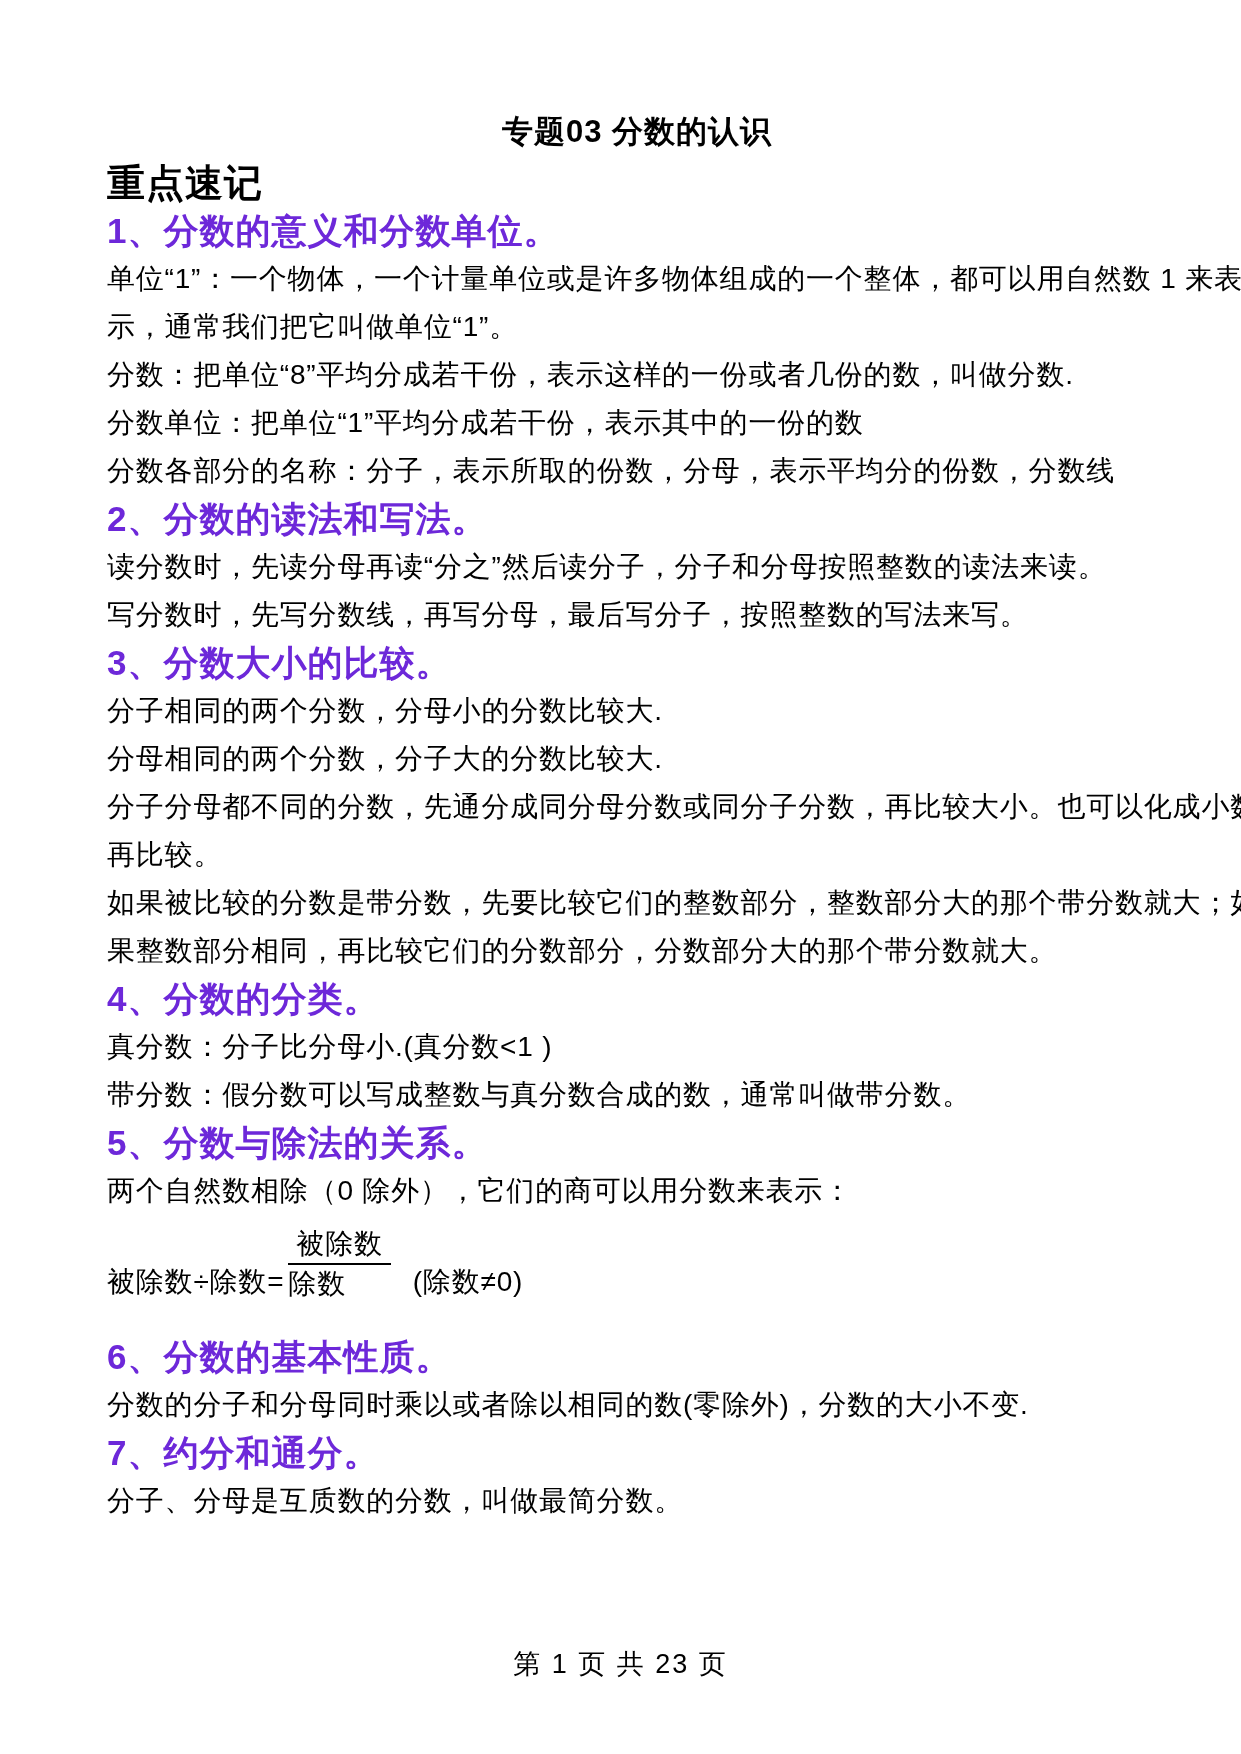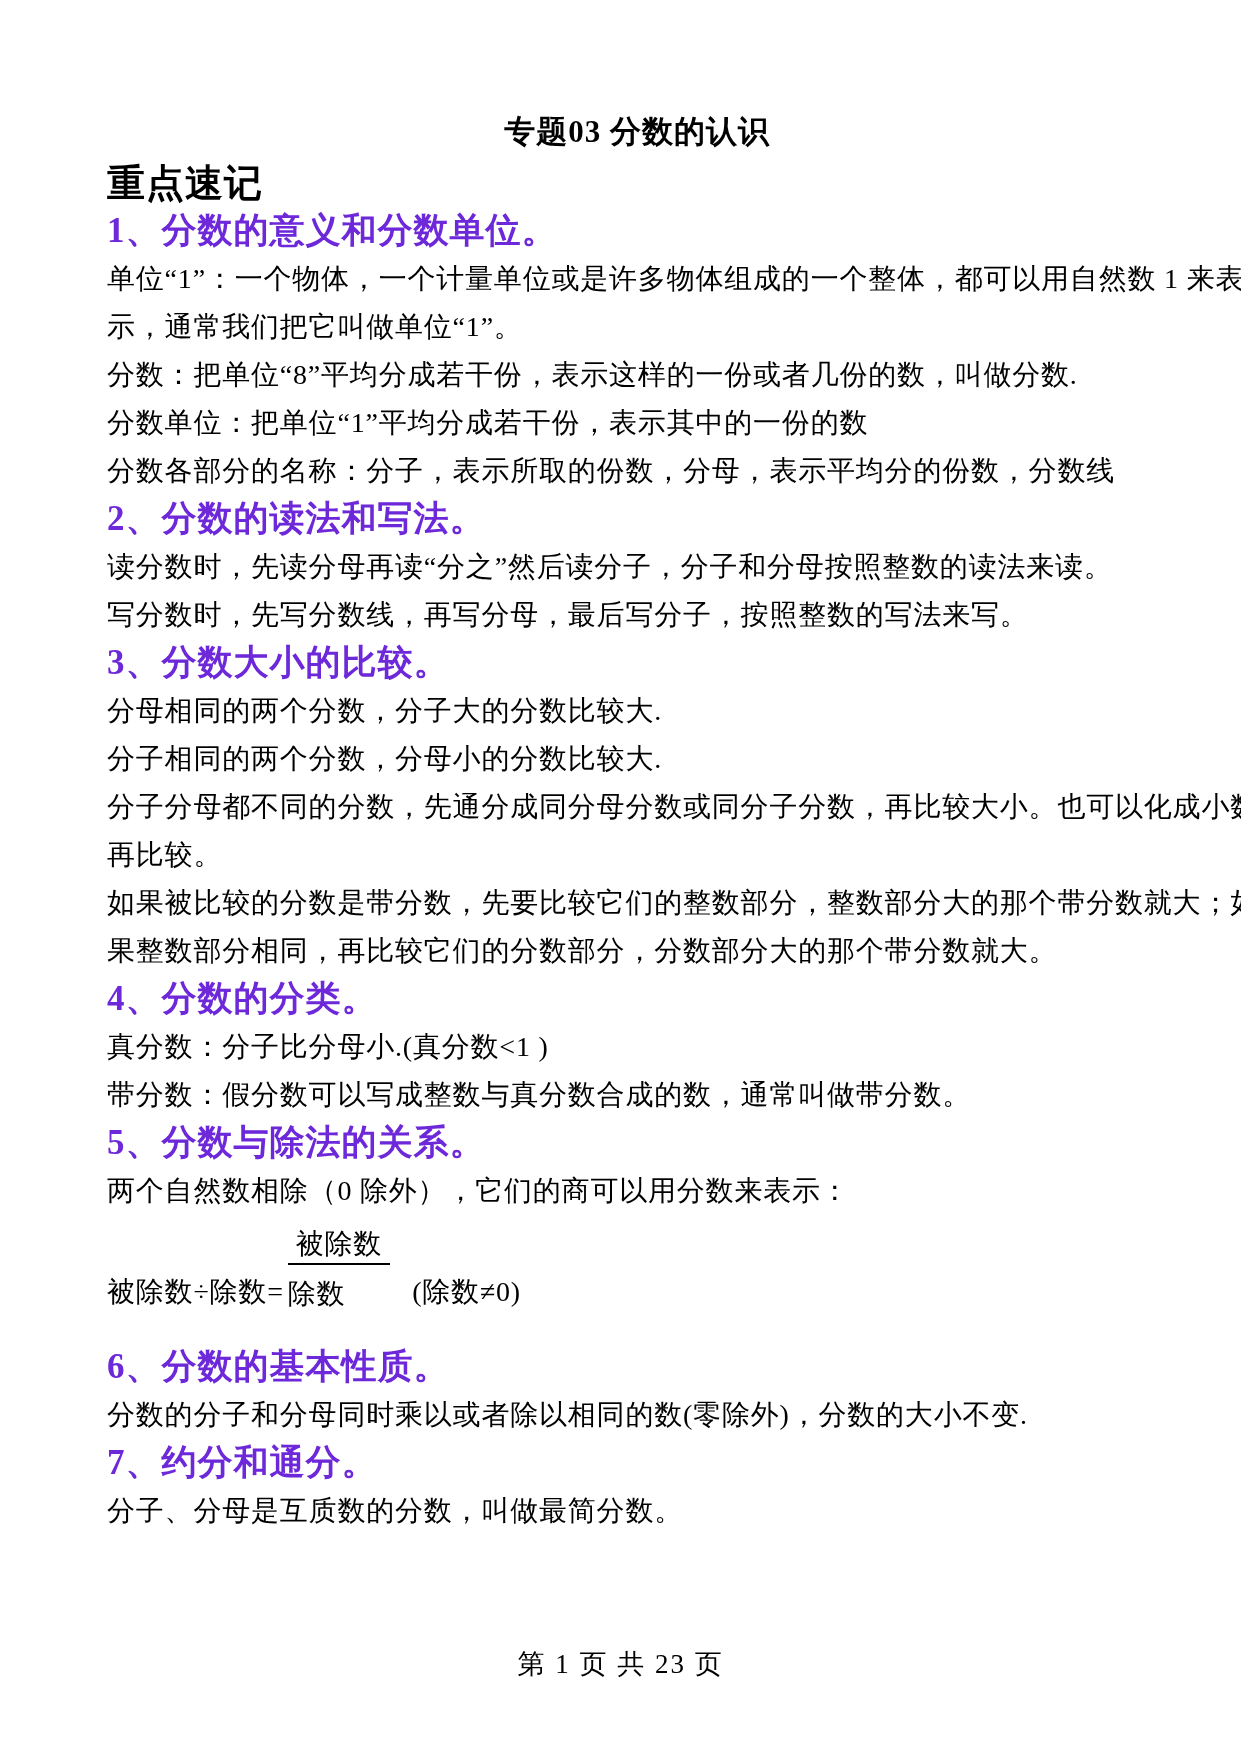--- a/index.html
+++ b/index.html
@@ -6,21 +6,21 @@
     margin: 0;
     padding: 0;
     background: #ffffff;
   }
   .page {
     position: relative;
     width: 1241px;
     height: 1754px;
     background: #ffffff;
     overflow: hidden;
-    font-family: Liberation Serif, serif;
+    font-family: Liberation Sans, sans-serif;
     color: #000000;
   }
   .content {
     position: absolute;
     left: 107px;
     top: 0;
     width: 1060px;
   }
   .title {
     margin: 0;
@@ -72,21 +72,21 @@
   .frac .num {
     padding: 0 8px 4px;
     line-height: 30px;
   }
   .frac .bar {
     align-self: stretch;
     height: 2px;
     background: #000000;
   }
   .frac .den {
-    padding-top: 14px;
+    padding-top: 4px;
     line-height: 30px;
   }
   .f-right {
     line-height: 34px;
     margin-left: 10px;
   }
   .h-after-formula {
     margin-top: 34px;
   }
   .footer {
@@ -114,22 +114,22 @@
     <div class="line">示，通常我们把它叫做单位“1”。</div>
     <div class="line">分数：把单位“8”平均分成若干份，表示这样的一份或者几份的数，叫做分数.</div>
     <div class="line">分数单位：把单位“1”平均分成若干份，表示其中的一份的数</div>
     <div class="line">分数各部分的名称：分子，表示所取的份数，分母，表示平均分的份数，分数线</div>
 
     <div class="h">2、分数的读法和写法。</div>
     <div class="line">读分数时，先读分母再读“分之”然后读分子，分子和分母按照整数的读法来读。</div>
     <div class="line">写分数时，先写分数线，再写分母，最后写分子，按照整数的写法来写。</div>
 
     <div class="h">3、分数大小的比较。</div>
+    <div class="line">分子相同的两个分数，分母小的分数比较大.</div>
     <div class="line">分母相同的两个分数，分子大的分数比较大.</div>
-    <div class="line">分子相同的两个分数，分母小的分数比较大.</div>
     <div class="line">分子分母都不同的分数，先通分成同分母分数或同分子分数，再比较大小。也可以化成小数</div>
     <div class="line">再比较。</div>
     <div class="line">如果被比较的分数是带分数，先要比较它们的整数部分，整数部分大的那个带分数就大；如</div>
     <div class="line">果整数部分相同，再比较它们的分数部分，分数部分大的那个带分数就大。</div>
 
     <div class="h">4、分数的分类。</div>
     <div class="line">真分数：分子比分母小.(真分数&lt;1 )</div>
     <div class="line">带分数：假分数可以写成整数与真分数合成的数，通常叫做带分数。</div>
 
     <div class="h">5、分数与除法的关系。</div>

